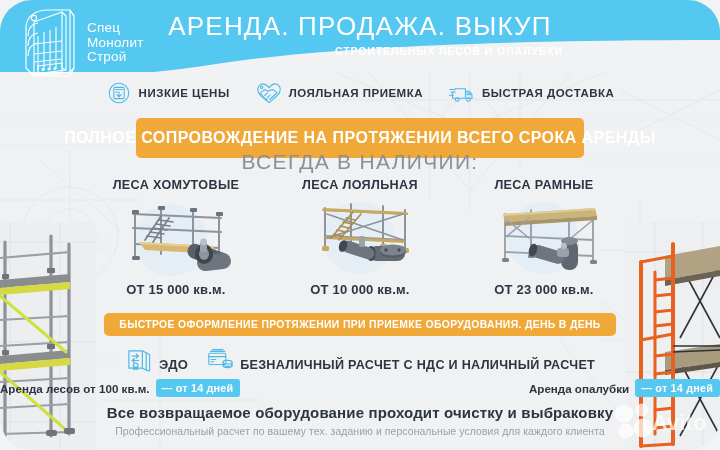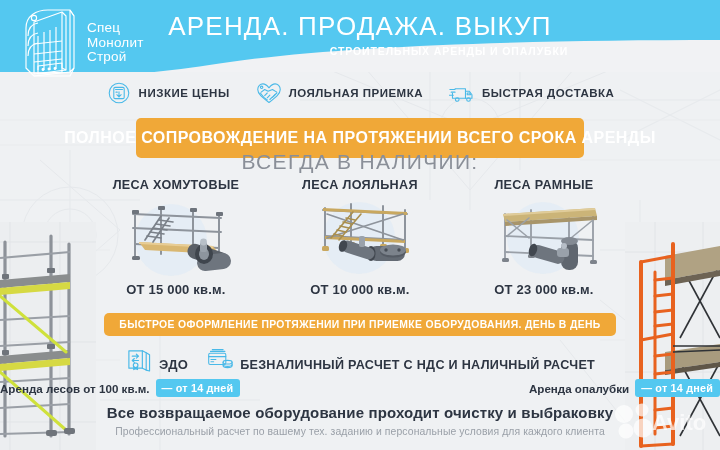--- a/index.html
+++ b/index.html
@@ -7,20 +7,21 @@
   body {
     font-family:"Liberation Sans", sans-serif;
     background:#f2f3f5;
     position:relative;
   }
   .ad {
     position:absolute; inset:0;
     width:720px; height:450px;
     overflow:hidden;
     background:#eef0f2;
+    border-radius:32px;
   }
 
   
   .blueprint {
     position:absolute; inset:0;
     opacity:.55;
     pointer-events:none;
   }
 
   
@@ -350,21 +351,21 @@
       </g>
     </svg>
     <div class="logo-words">
       <div>Спец</div>
       <div>Монолит</div>
       <div>Строй</div>
     </div>
   </div>
 
   <div class="head-title">АРЕНДА. ПРОДАЖА. ВЫКУП</div>
-  <div class="head-sub">СТРОИТЕЛЬНЫХ АРЕНДЫ И ОПАЛУБКИ</div>
+  <div class="head-sub">СТРОИТЕЛЬНЫХ ЛЕСОВ И ОПАЛУБКИ</div>
 
   <div class="features">
 
     <div class="feature">
       <svg class="ficon" viewBox="0 0 30 26">
         <g stroke="#49b9e8" stroke-width="1.25" fill="none" stroke-linejoin="round" stroke-linecap="round">
           <circle cx="15" cy="13" r="11.3"></circle>
           <rect x="9" y="6.5" width="12" height="13" rx="1.6"></rect>
           <path d="M11 9 L19 9"></path>
           <path d="M15 11.5 L15 17.5 M15 17.5 L12.5 15 M15 17.5 L17.5 15"></path>

